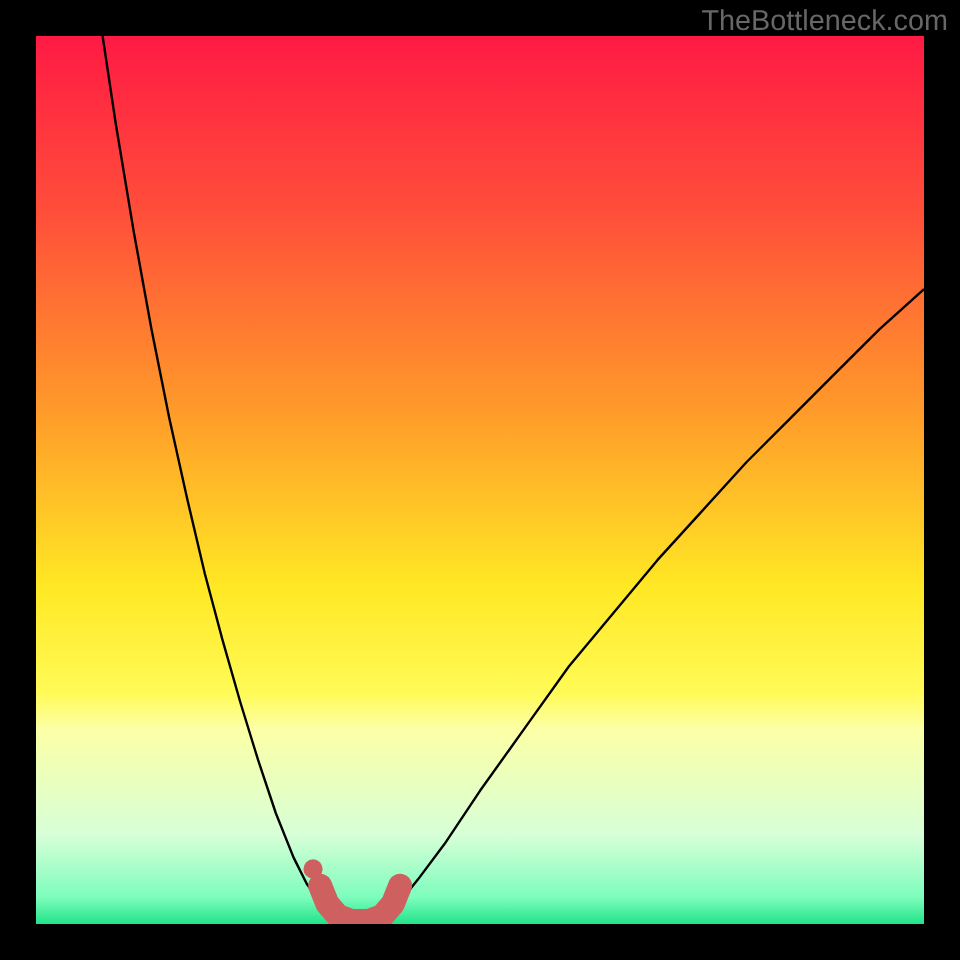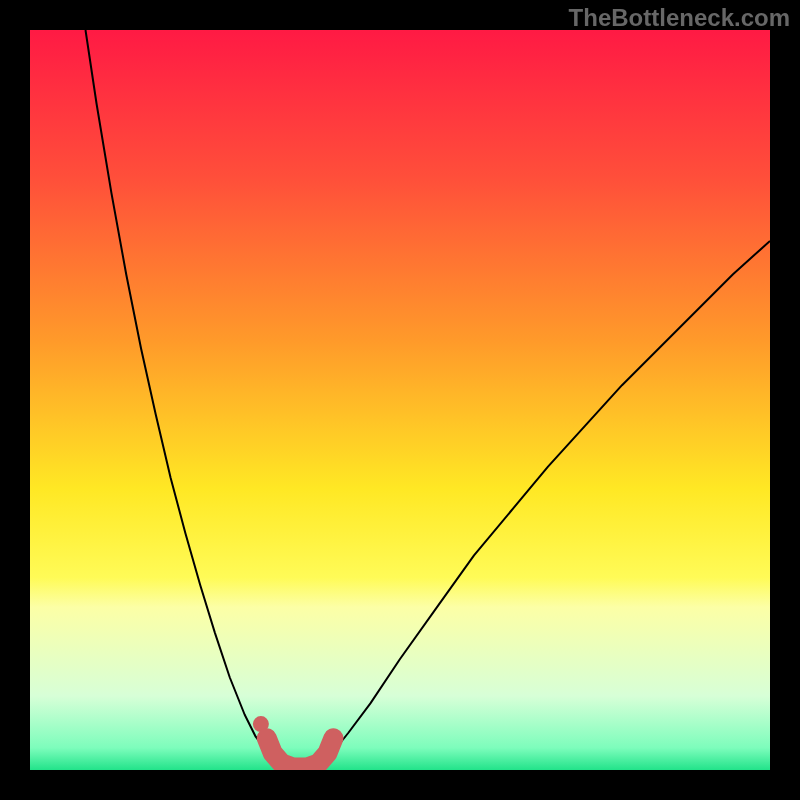--- a/index.html
+++ b/index.html
@@ -26,21 +26,21 @@
     width: 740px;
     height: 740px;
     overflow: hidden;
   }
   .watermark {
     position: absolute;
     top: 4px;
     right: 10px;
     color: #676767;
     font-size: 24px;
-    font-weight: 700;
+    font-weight: 400;
     letter-spacing: 0px;
     user-select: none;
   }
   svg {
     display: block;
   }
 </style>
 </head>
 <body>
 

